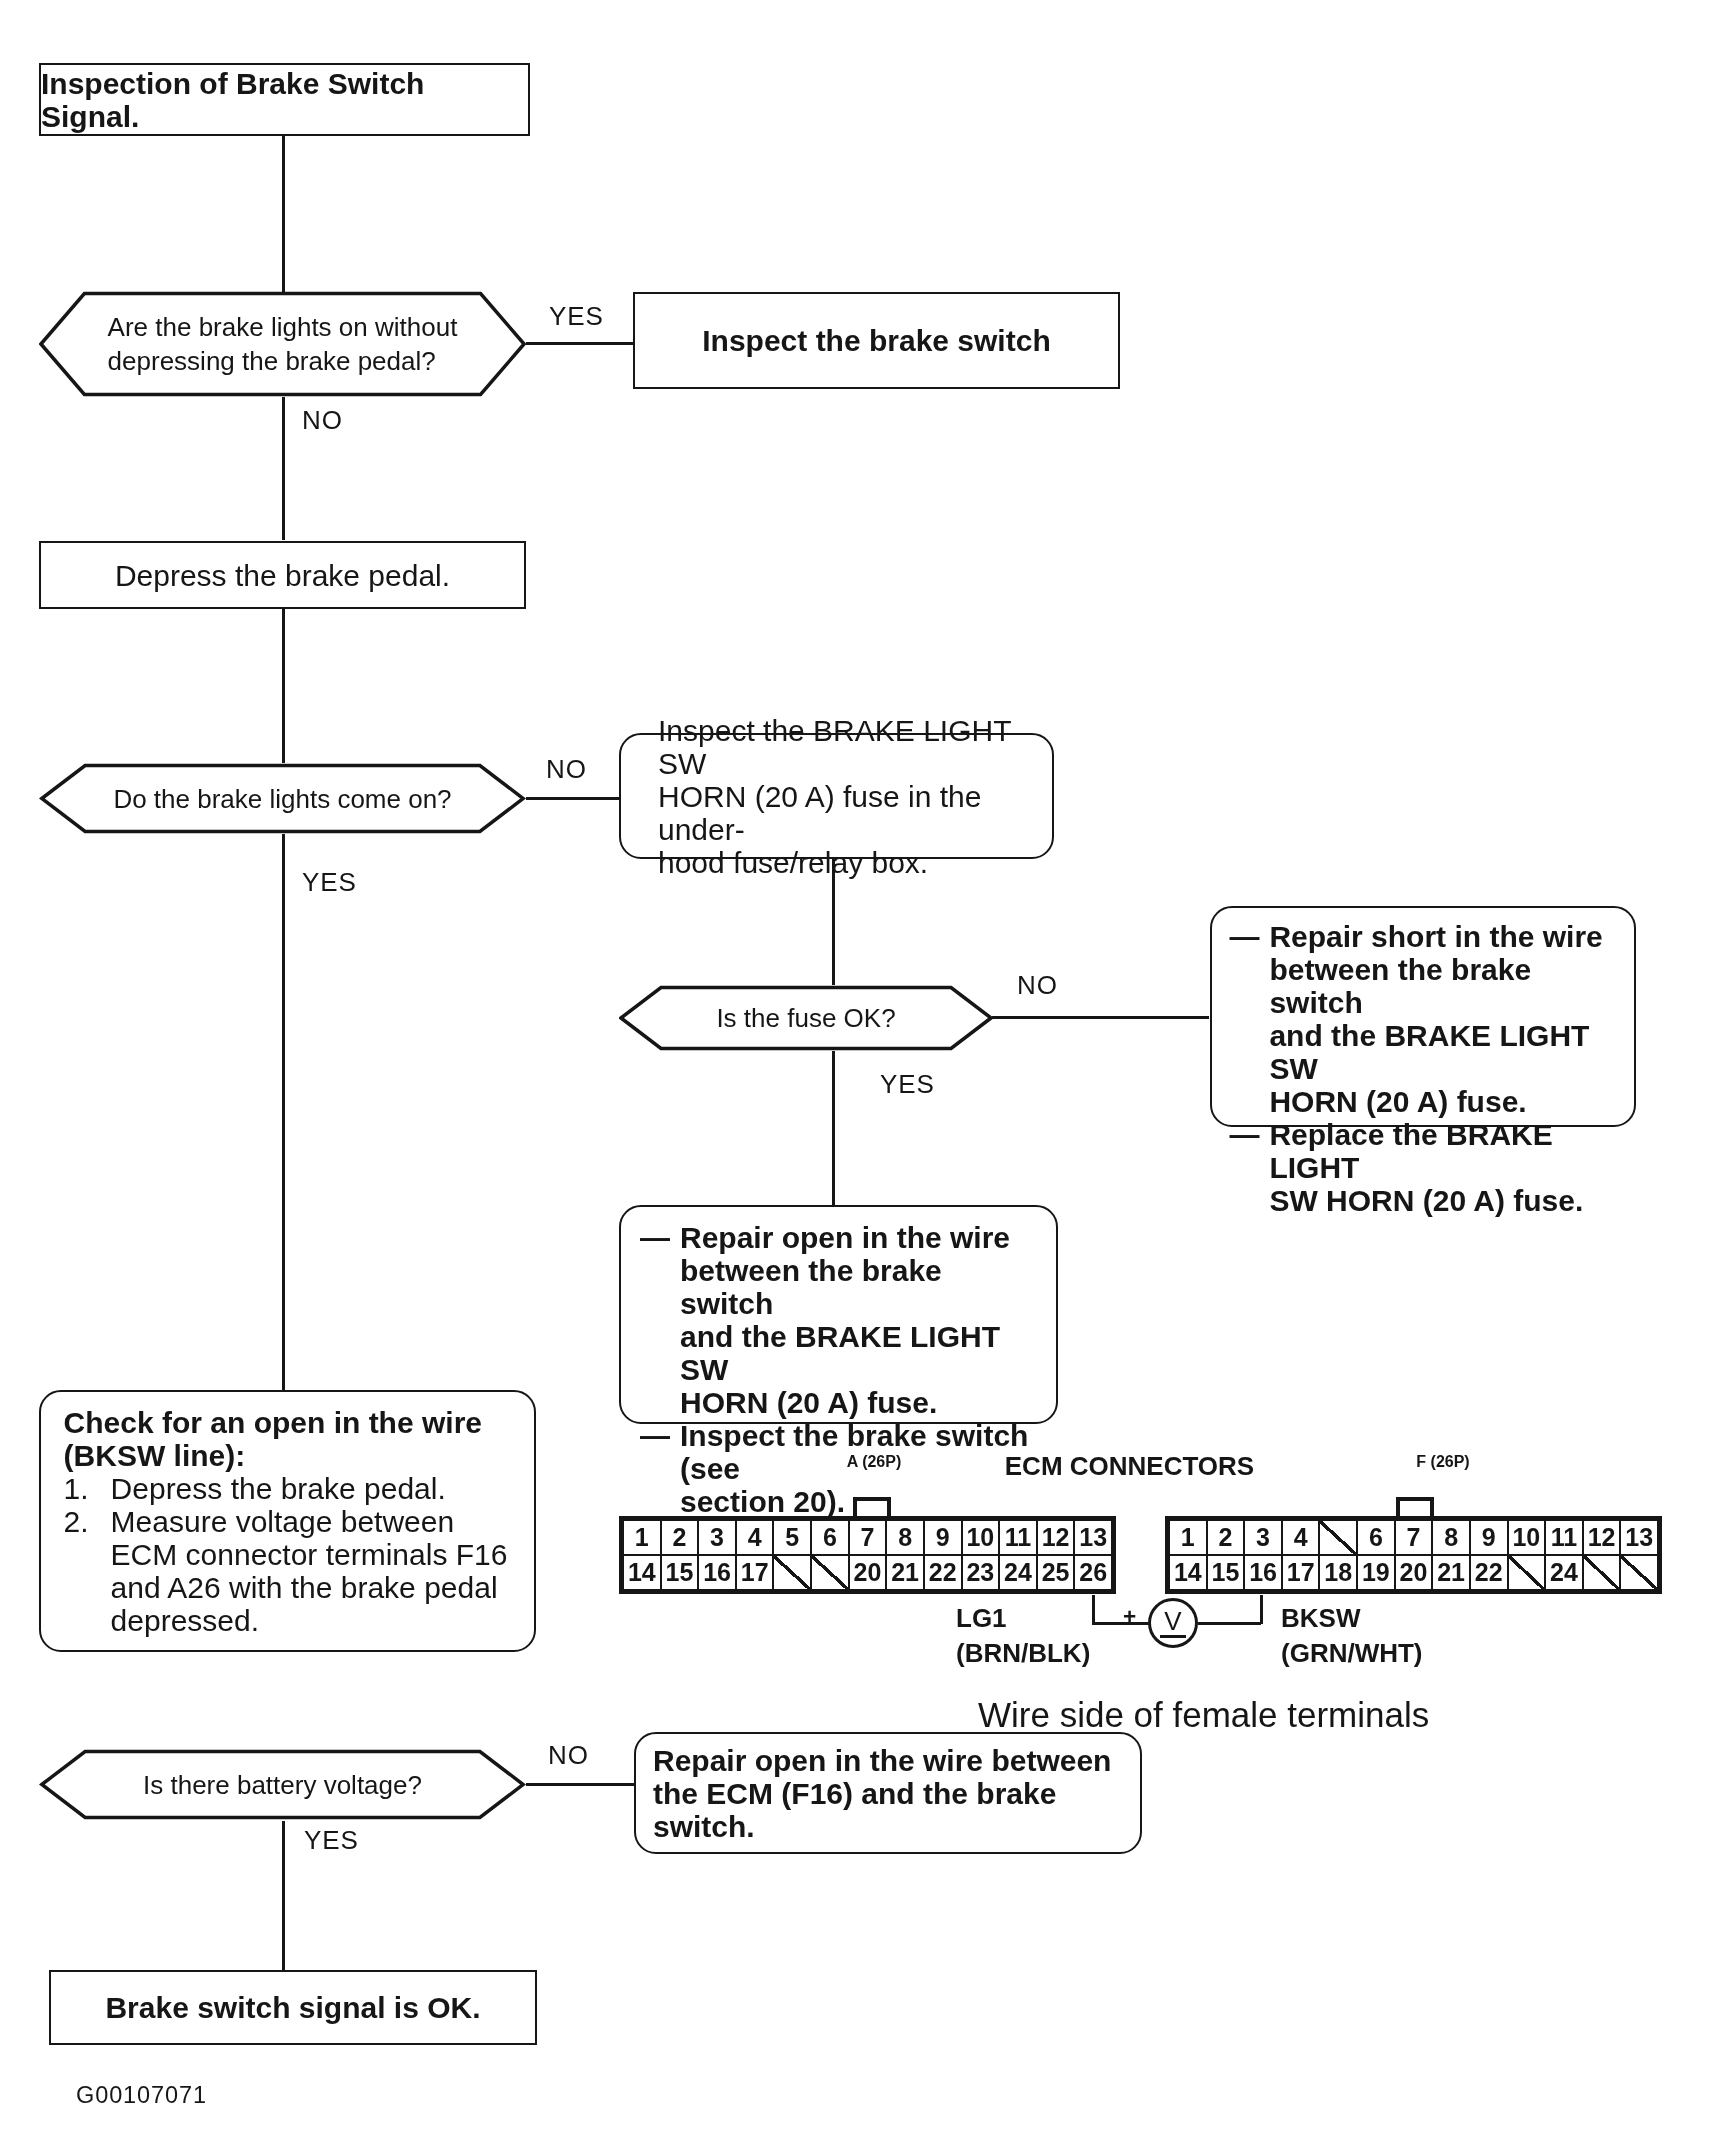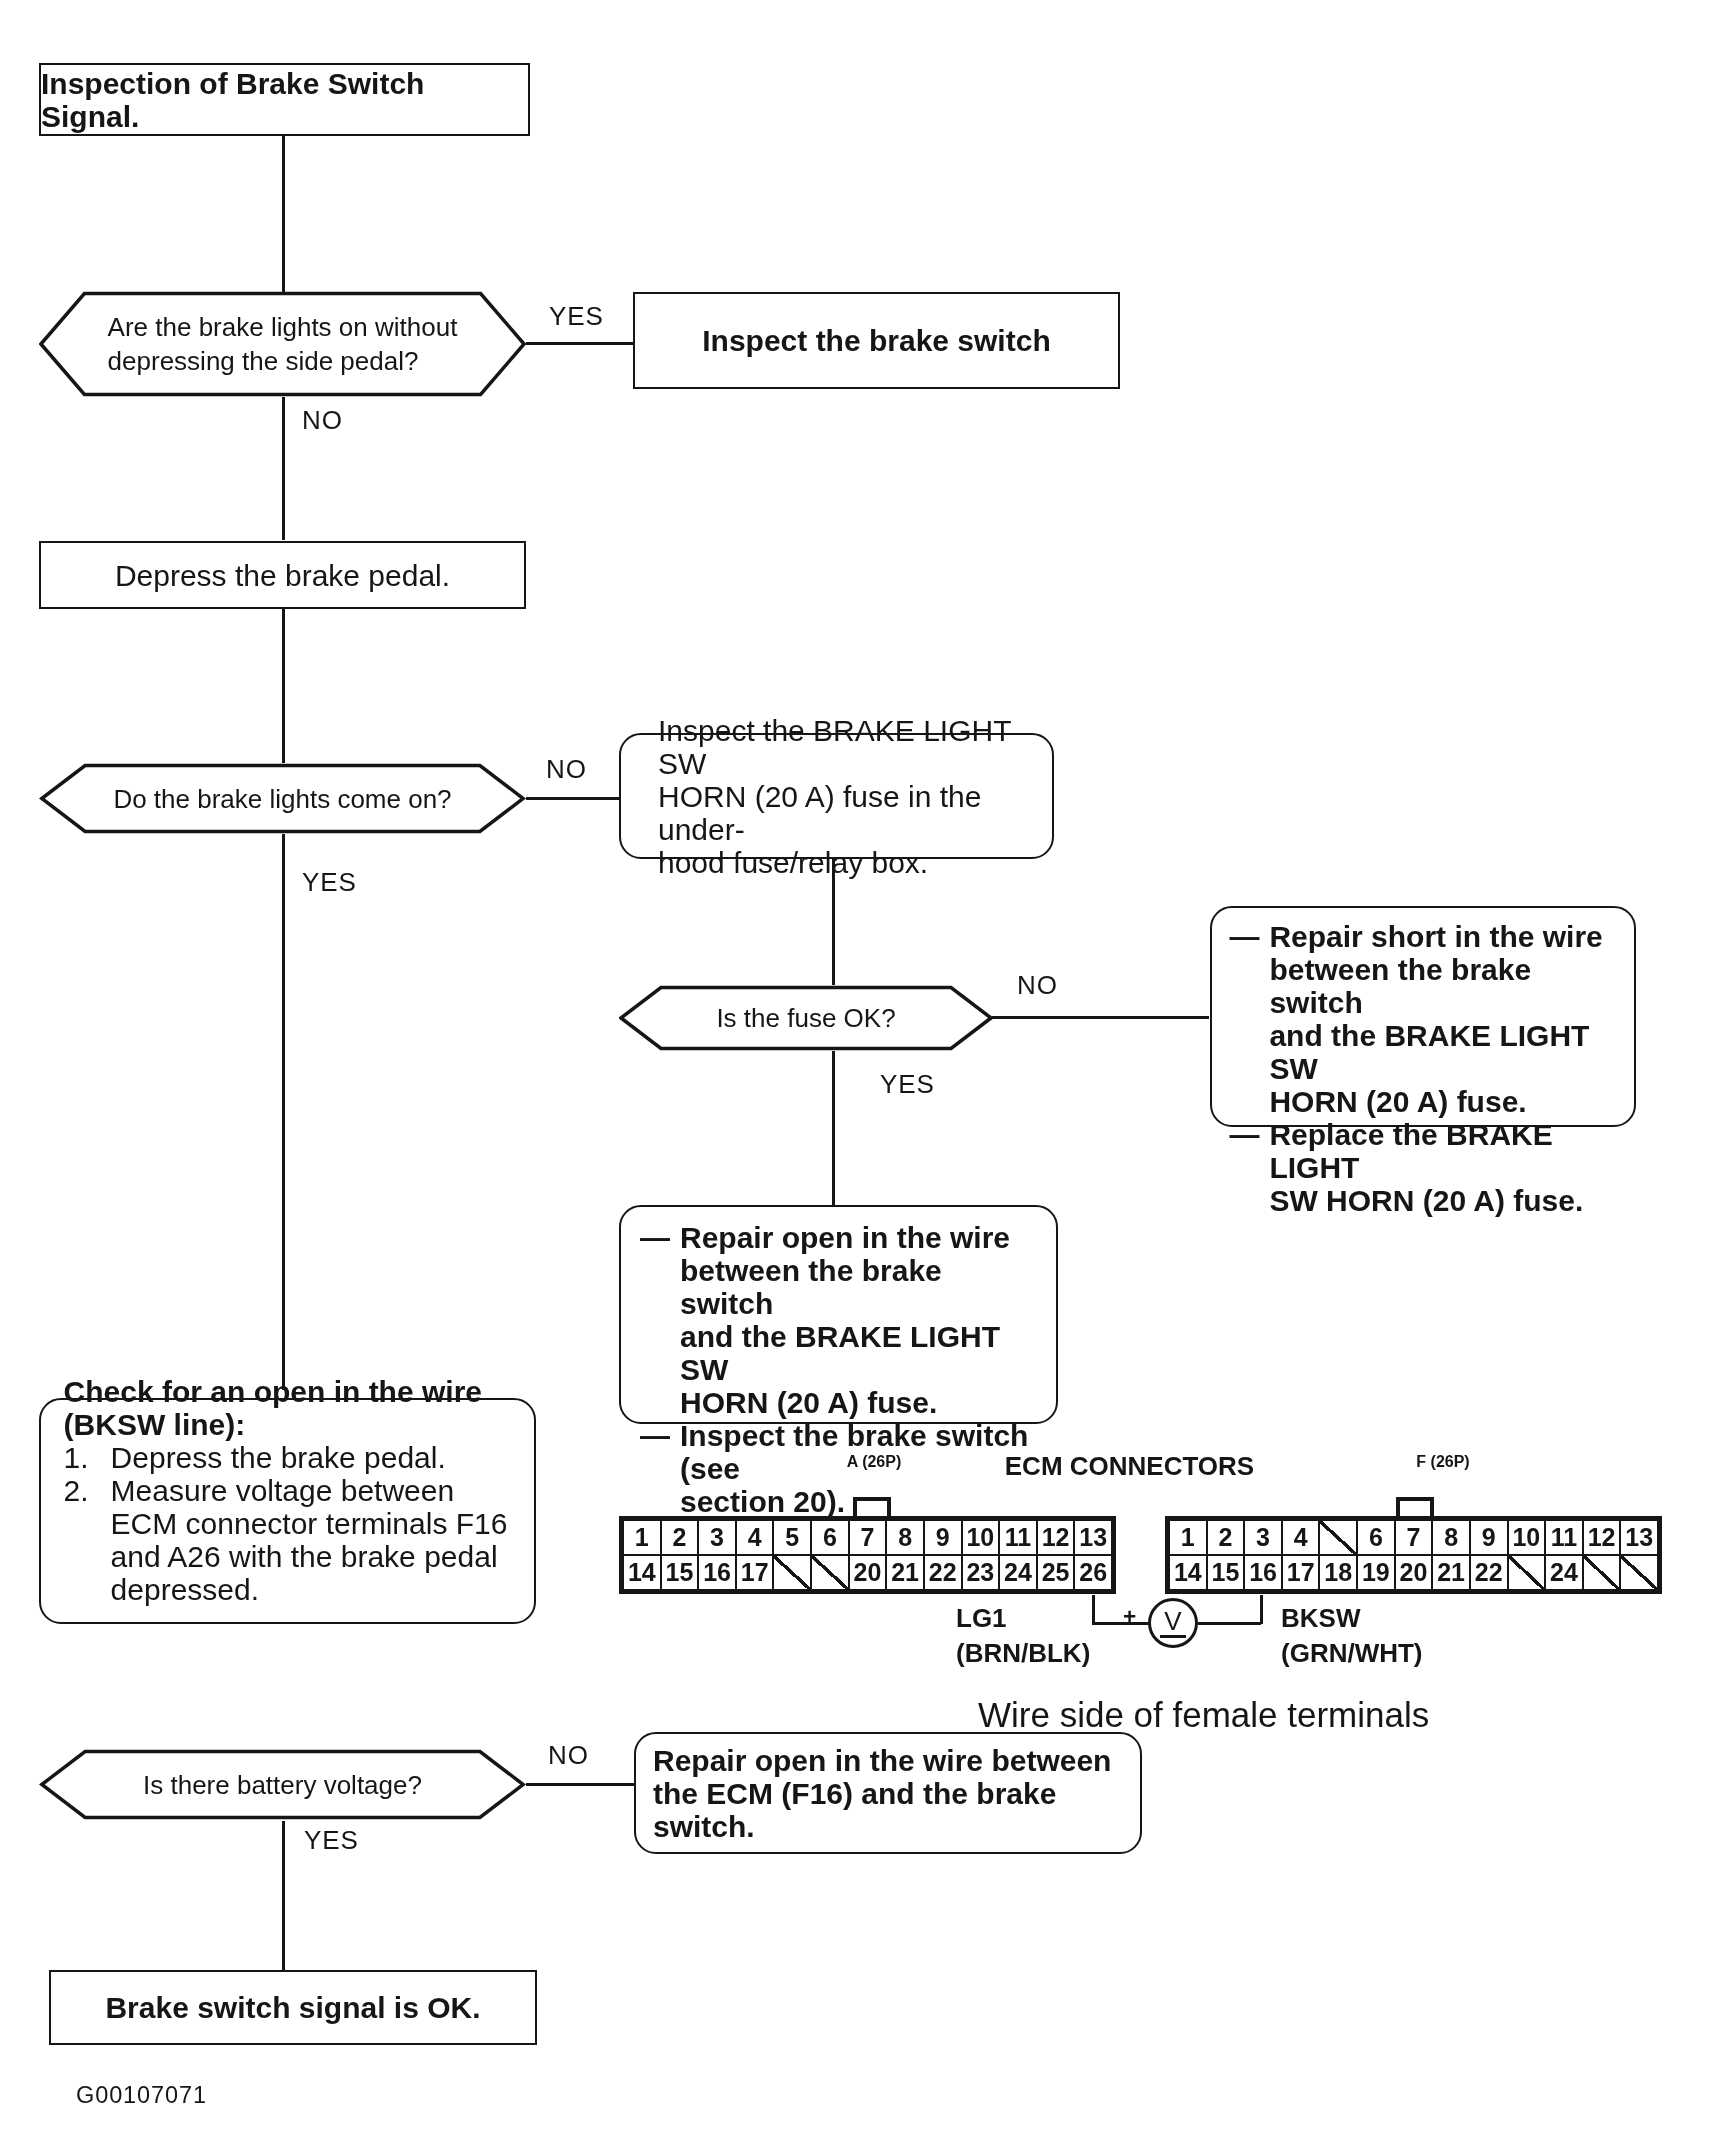--- a/index.html
+++ b/index.html
@@ -49,21 +49,21 @@
 
   <div class="vline" style="left:282px;top:136px;height:156px;"></div>
 
   <div class="hexwrap" style="left:39px;top:291px;width:487px;height:106px;">
     <svg width="487" height="106" viewBox="0 0 560 122">
       <polygon points="2,61 52,3 508,3 558,61 508,119 52,119" fill="#ffffff" stroke="#161616" stroke-width="4"></polygon>
     </svg>
     <div class="hextext">
       <div class="tblock">
         <span>Are the brake lights on without</span>
-        <span>depressing the side pedal?</span>
+        <span>depressing the brake pedal?</span>
       </div>
     </div>
   </div>
 
   <div class="hline" style="left:526px;top:342px;width:107px;"></div>
   <div class="elbl" style="left:549px;top:301px;">YES</div>
 
   <div class="box bold" style="left:633px;top:292px;width:487px;height:97px;">
     <span>Inspect the brake switch</span>
   </div>
@@ -152,21 +152,21 @@
       <div class="ditem">
         <span class="ddash">—</span>
         <div class="tblock">
           <span>Inspect the brake switch (see</span>
           <span>section 20).</span>
         </div>
       </div>
     </div>
   </div>
 
-  <div class="box leftalign" style="left:39px;top:1390px;width:497px;height:226px;padding:15.6px 22.6px;align-items:flex-end;margin-top:8px;">
+  <div class="box leftalign" style="left:39px;top:1390px;width:497px;height:262px;padding:15.6px 22.6px;align-items:center;">
     <div>
       <div class="tblock" style="font-weight:bold;">
         <span>Check for an open in the wire</span>
         <span>(BKSW line):</span>
       </div>
       <div class="srow">
         <span class="snum">1.</span>
         <div class="tblock">
           <span>Depress the brake pedal.</span>
         </div>

